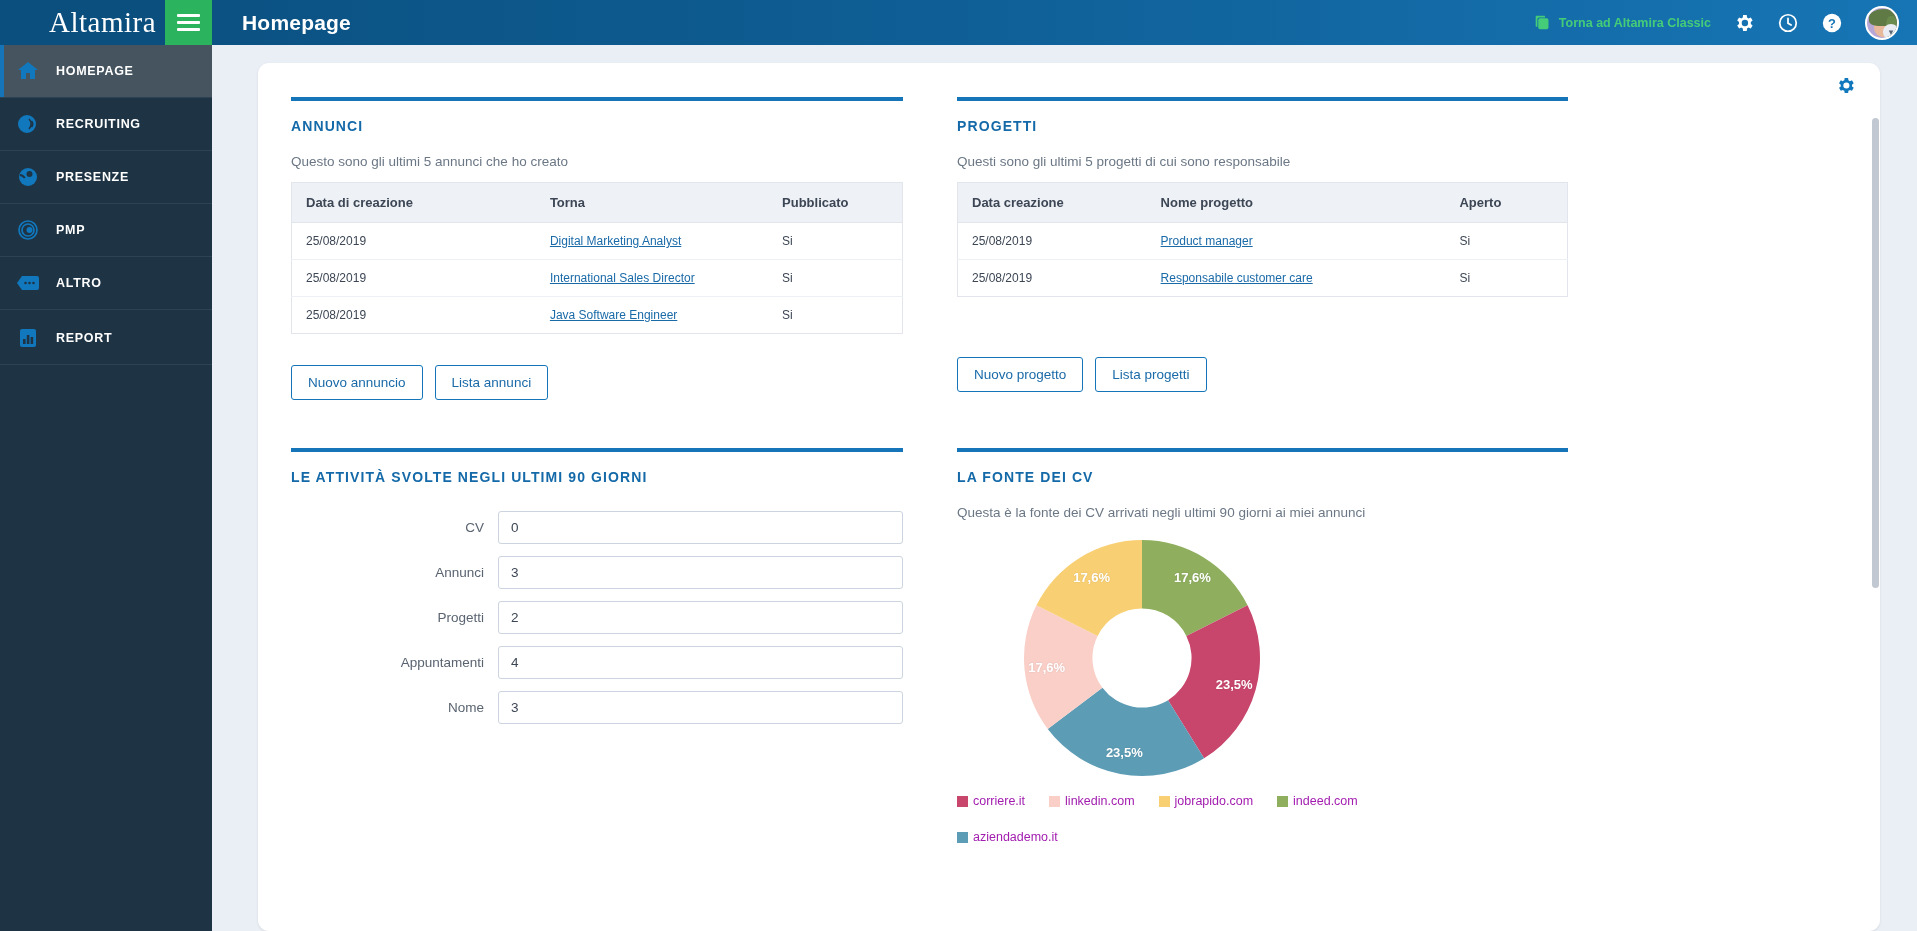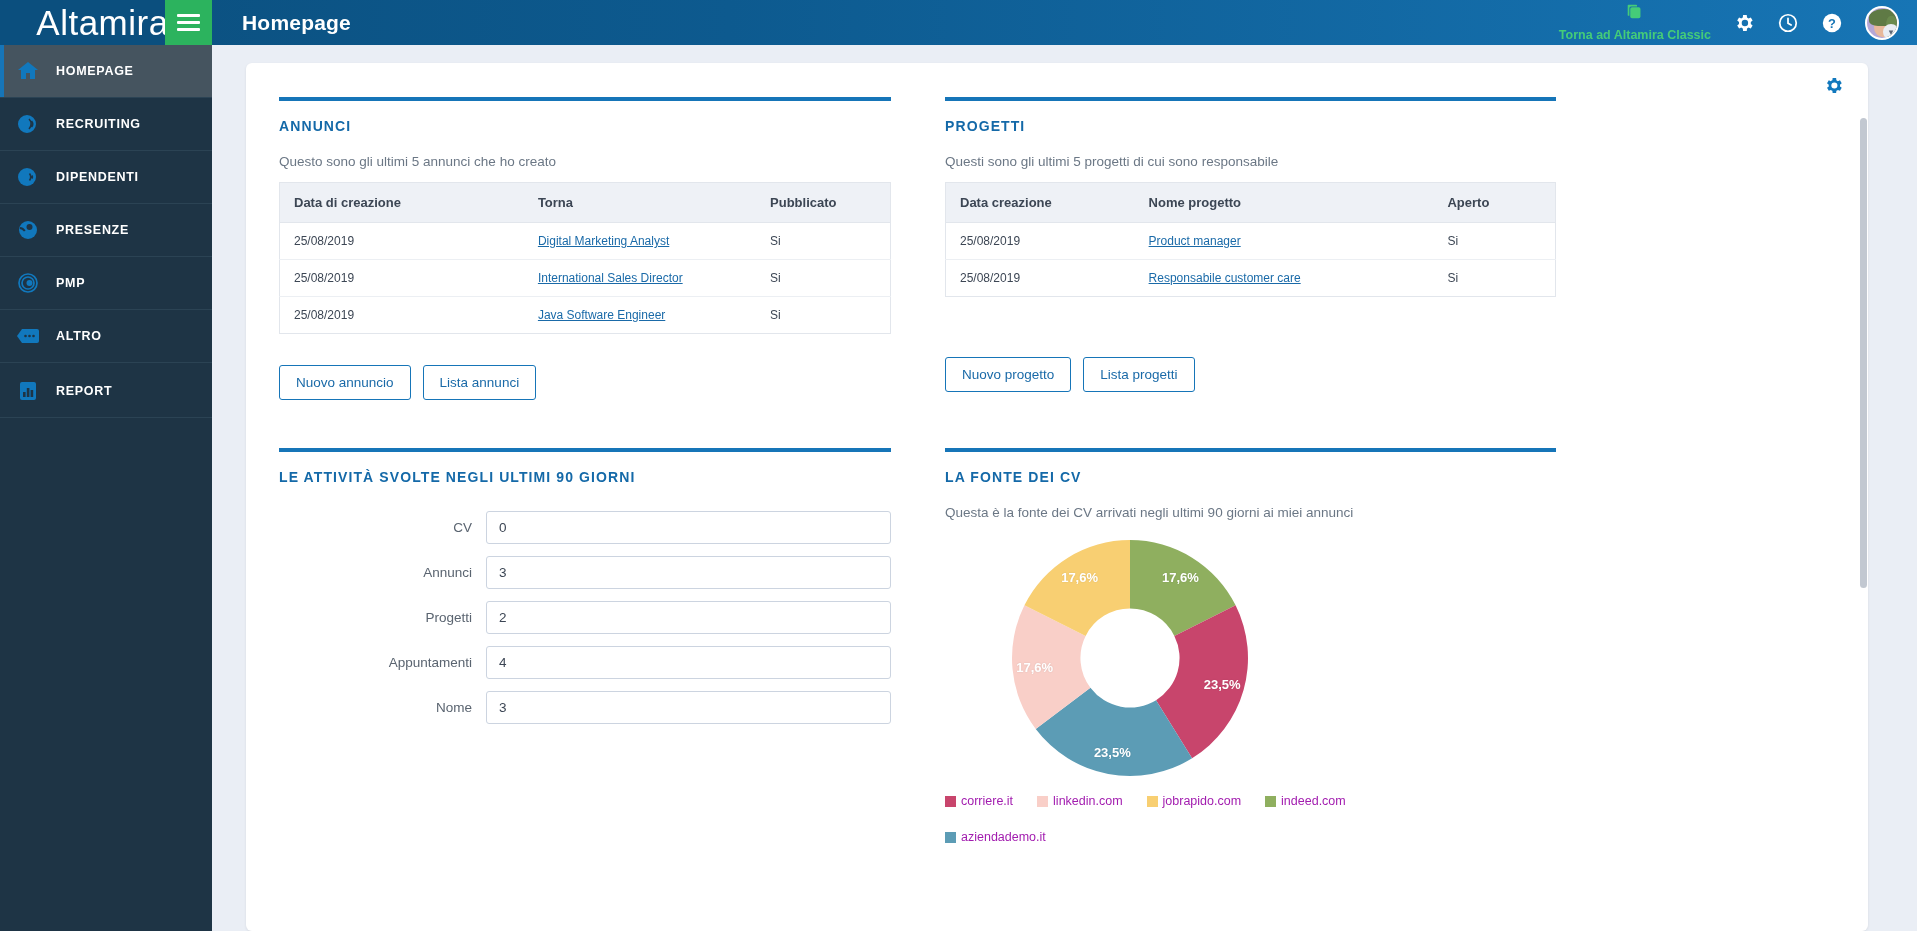--- a/index.html
+++ b/index.html
@@ -17,42 +17,41 @@
     background: linear-gradient(90deg, #0b4f7e 0%, #0d5a8f 38%, #1775b5 100%);
     display: flex; align-items: center;
     z-index: 30;
   }
   .brand {
     width: 165px; height: 45px;
     display: flex; align-items: center; justify-content: center;
     background: #0b4f7e;
   }
   .brand-text {
-    color: #ffffff; font-family: Liberation Sans, sans-serif;
-    font-size: 35px; letter-spacing: .5px; margin-left: 40px;
+    color: #ffffff; font-family: Liberation Serif, serif;
+    font-size: 29px; letter-spacing: .5px; margin-left: 40px;
   }
   .hamburger {
     width: 47px; height: 45px; background: #2cb35e;
     display: flex; flex-direction: column; align-items: center; justify-content: center;
     gap: 4px; cursor: pointer;
   }
   .hamburger span { display:block; width: 23px; height: 3px; background: #fff; border-radius: 1px; }
   .page-heading {
     color: #fff; font-size: 21px; font-weight: bold;
     margin-left: 30px; letter-spacing: .2px;
   }
   .top-right {
     margin-left: auto; display: flex; align-items: center; gap: 22px;
     padding-right: 18px;
   }
   .classic-link {
     display: flex; align-items: center; gap: 8px;
     color: #45cc78; font-size: 12.5px; font-weight: bold; cursor: pointer;
     white-space: nowrap;
-    flex-direction: column;
   }
   .ic { display: inline-flex; align-items: center; justify-content: center; }
   .avatar {
     width: 34px; height: 34px; border-radius: 50%;
     background: #b6a7d6; border: 2px solid #fff;
     position: relative; overflow: hidden; cursor: pointer;
   }
   .avatar .face {
     position: absolute; left: 7px; top: 7px; width: 18px; height: 22px;
     border-radius: 50% 50% 45% 45%; background: #e8b89a;
@@ -98,25 +97,25 @@
     color: #ffffff; font-size: 12.5px; font-weight: bold; letter-spacing: .7px;
   }
   .nav-gap { height: 2px; }
 
   
   .content-bg {
     position: absolute; top: 45px; left: 212px;
     width: 1705px; height: 886px; background: #eaeef5;
   }
   .card {
-    position: absolute; top: 63px; left: 246px;
+    position: absolute; top: 63px; left: 258px;
     width: 1622px; height: 868px;
     background: #ffffff;
     box-shadow: 0 1px 3px rgba(0,0,0,.08);
-    border-radius: 6px;
+    border-radius: 11px;
     overflow: hidden;
   }
   .card-gear {
     position: absolute; right: 24px; top: 12px; color: #1178bd; cursor: pointer;
   }
   .scroll-rail {
     position: absolute; right: 1px; top: 55px; width: 7px; height: 470px;
     background: #c2c8d1; border-radius: 4px;
   }
   .panel { position: absolute; }
@@ -237,29 +236,20 @@
   <div class="nav-item">
     <span class="nav-icon">
       <svg width="24" height="24" viewBox="0 0 24 24">
           <path d="M11 3a9 9 0 100 18 9 9 0 000-18z" fill="#1178bd"></path>
           <path d="M13 7a7 7 0 010 10M15.5 9a4.2 4.2 0 010 6" stroke="#1e3445" stroke-width="1.6" fill="none"></path>
         </svg>
     </span>
     <span class="nav-label">RECRUITING</span>
   </div>
 
-  <div class="nav-item">
-    <span class="nav-icon">
-      <svg width="24" height="24" viewBox="0 0 24 24">
-          <circle cx="11" cy="12" r="9" fill="#1178bd"></circle>
-          <path d="M13.5 8.5a6 6 0 010 7M16 10.5a3 3 0 010 3" stroke="#1e3445" stroke-width="1.6" fill="none"></path>
-        </svg>
-    </span>
-    <span class="nav-label">DIPENDENTI</span>
-  </div>
 
   <div class="nav-item">
     <span class="nav-icon">
       <svg width="24" height="24" viewBox="0 0 24 24">
           <circle cx="12" cy="12" r="9" fill="#1178bd"></circle>
           <circle cx="13.5" cy="9" r="3" fill="#1e3445"></circle>
           <path d="M3.8 10c2.5 0 4 1.6 5 3" stroke="#1e3445" stroke-width="2" fill="none"></path>
         </svg>
     </span>
     <span class="nav-label">PRESENZE</span>

